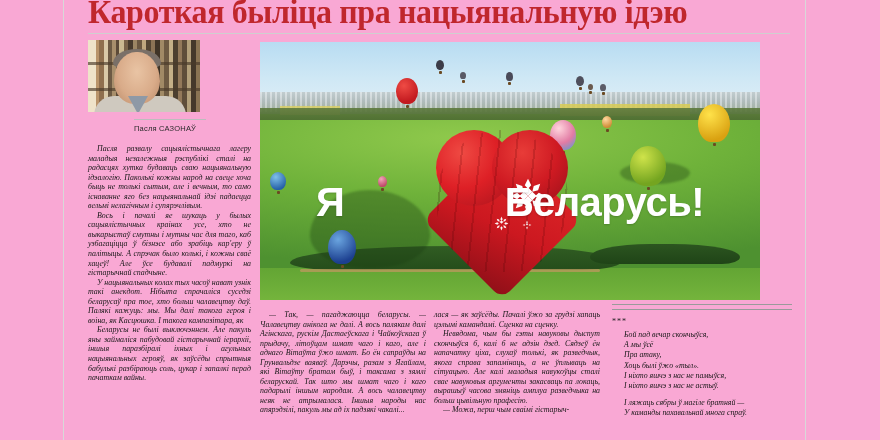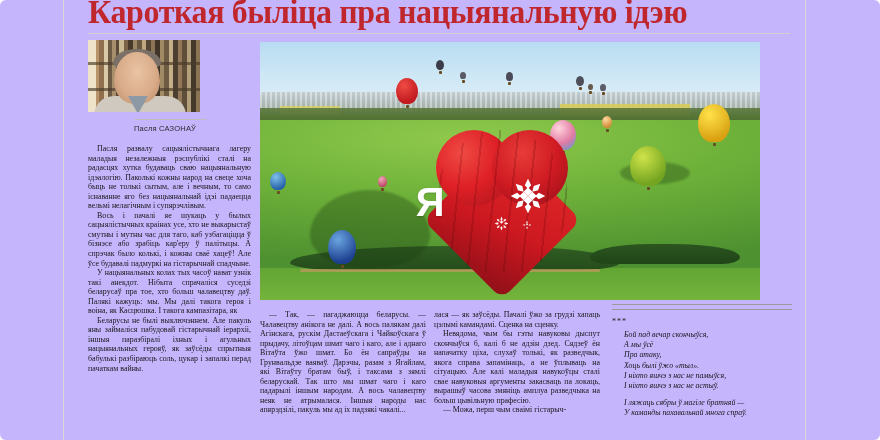--- a/index.html
+++ b/index.html
@@ -3,21 +3,21 @@
 <meta charset="utf-8">
 <style>
   html,body{margin:0;padding:0;}
   body{
     width:880px;height:440px;overflow:hidden;
     background:#fbfbfa;
     font-family:"Liberation Serif", serif;
     color:#1b1b1b;
     position:relative;
   }
-  .page{position:absolute;inset:0;background:#c4b5fd;border-radius:6px;}
+  .page{position:absolute;inset:0;background:#f9a8d4;}
 
   
   .rule-v{position:absolute;top:0;bottom:0;width:1px;background:#d8d8d8;}
   .rule-left{left:63px;}
   .rule-right{left:805px;}
 
   
   .headline{
     position:absolute;left:88px;top:-6px;width:706px;
     font-family:"Liberation Serif", serif;
@@ -82,20 +82,21 @@
   }
 
   
   .body-col{
     font-family:"Liberation Serif", serif;
     font-size:7.9px;
     line-height:9.55px;
     text-align:justify;
     color:#171717;
     hyphens:auto;
+    font-style:italic;
   }
   .body-col p{margin:0;text-indent:9px;}
   .c1-text{margin-top:11px;}
 
   
   .photo{
     position:absolute;left:260px;top:42px;width:500px;height:258px;
     overflow:hidden;
     background:#7fbe3f;
   }
@@ -399,20 +400,21 @@
           <path d="M50 94 L42 76 L50 66 L58 76 Z"></path>
           <path d="M6 50 L24 42 L34 50 L24 58 Z"></path>
           <path d="M94 50 L76 58 L66 50 L76 42 Z"></path>
           <path d="M50 30 L62 42 L50 54 L38 42 Z"></path>
         </g>
       </svg>
     </div>
 
     <div class="ph-overlay">
       <span class="ov-ya">Я</span>
+      <span class="ov-bel">Беларусь!</span>
     </div>
   </div>
 
   <div class="col2 body-col">
     <p>— Так, — пагаджаюцца беларусы. — Чалавецтву анікога не далі. А вось палякам далі Агінскага, рускім Дастаеўскага і Чайкоўскага ў прыдачу, літоўцам шмат чаго і каго, але і аднаго Вітаўта ўжо шмат. Бо ён сапраўды на Грунвальдзе ваяваў. Дарэчы, разам з Ягайлам, які Вітаўту братам быў, і таксама з зямлі беларускай. Так што мы шмат чаго і каго падарылі іншым народам. А вось чалавецтву неяк не атрымалася. Іншыя народы нас апярэдзілі, пакуль мы ад іх падзякі чакалі...</p>
   </div>
 
   <div class="col3 body-col">
     <p style="text-indent:0">лася — як заўсёды. Пачалі ўжо за грудзі хапаць цэлымі камандамі. Сценка на сценку.</p>
     <p>Невядома, чым бы гэты навуковы дыспут скончыўся б, калі б не адзін дзед. Сядзеў ён напачатку ціха, слухаў толькі, як разведчык, якога справа запамінаць, а не ўплываць на сітуацыю. Але калі маладыя навукоўцы сталі свае навуковыя аргументы закасваць па локаць, вырашыў часова змяніць амплуа разведчыка на больш цывільную прафесію.</p>

